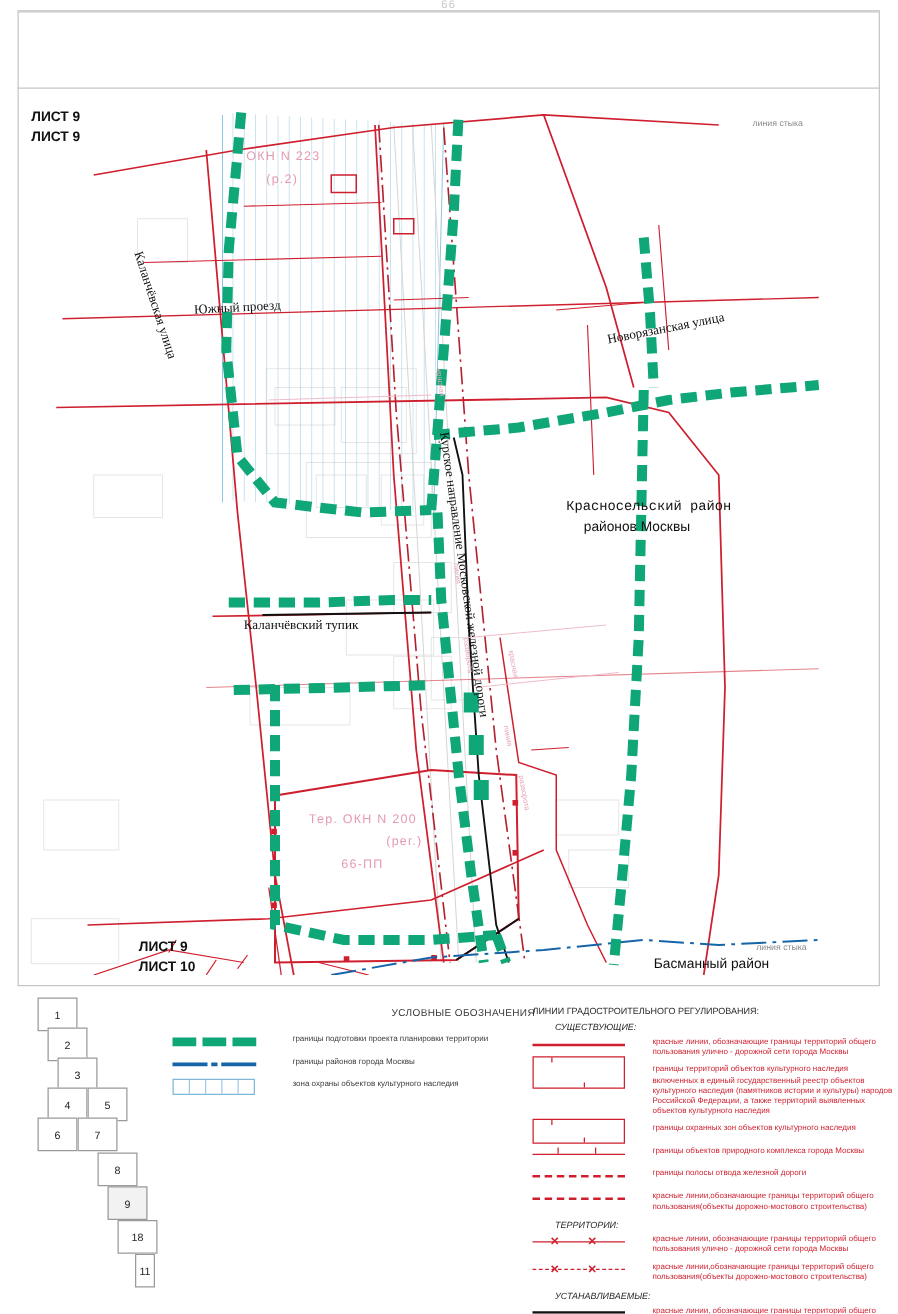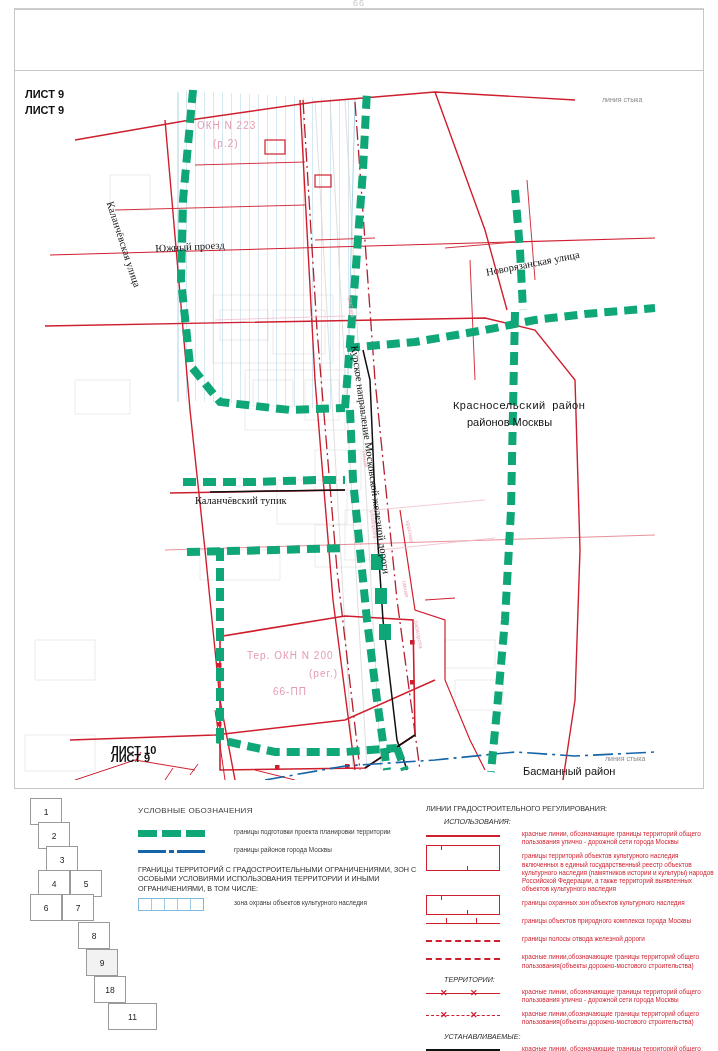--- a/index.html
+++ b/index.html
@@ -30,21 +30,21 @@
     font-family:"Liberation Serif",serif;}
   .maplabel.sans{font-family:"Liberation Sans",sans-serif;font-size:11px;}
   .maplabel.bold{font-weight:bold;}
   .maplabel.small{font-size:7px;color:#8a8a8a;font-family:"Liberation Sans",sans-serif;}
   .maplabel.pink{color:#e59ab0;font-family:"Liberation Sans",sans-serif;font-size:10px;
     letter-spacing:1px;}
   .maplabel.tiny-pink{color:#e8a8bb;font-size:6px;font-family:"Liberation Sans",sans-serif;}
 
   
   .legend{position:absolute;left:14px;top:798px;width:690px;height:245px;}
-  .legend-title{font-size:8px;color:#3a3a3a;letter-spacing:.3px;}
+  .legend-title{font-size:8px;color:#3a3a3a;letter-spacing:.3px;text-align:right;}
   .lg-row{display:flex;align-items:flex-start;margin-bottom:5px;}
   .lg-sym{width:96px;flex:0 0 96px;display:flex;align-items:center;height:13px;}
   .lg-txt{font-size:6.4px;line-height:8.2px;color:#3a3a3a;padding-top:1px;}
   .lg-txt-red{color:#cf1f2e;}
 
   .sym-green{display:flex;gap:5px;align-items:center;}
   .sym-green i{display:block;width:19px;height:7px;background:#0fa678;}
   .sym-district{display:flex;gap:3px;align-items:center;}
   .sym-district i{display:block;height:3px;background:#1565a8;}
   .sym-zone{display:flex;width:66px;height:13px;border:1px solid #7fb8d8;box-sizing:border-box;}
@@ -207,21 +207,21 @@
         <path d="M150 700 L158 688"></path>
         <path d="M175 695 L183 684"></path>
         <path d="M120 682 L126 672"></path>
       </g>
     </svg>
 
     <div class="maplabel sans bold" style="left:10px;top:8px;">ЛИСТ 9</div>
     <div class="maplabel sans bold" style="left:10px;top:24px;">ЛИСТ 9</div>
 
     <div class="maplabel sans bold" style="left:96px;top:672px;">ЛИСТ 9</div>
-    <div class="maplabel sans bold" style="left:96px;top:664px;">ЛИСТ 10</div>
+    <div class="maplabel sans bold" style="left:96px;top:688px;">ЛИСТ 10</div>
 
     <div class="maplabel small" style="left:587px;top:16px;">линия стыка</div>
     <div class="maplabel small" style="left:590px;top:675px;">линия стыка</div>
 
     <div class="maplabel" style="left:100px;top:120px;transform:rotate(72deg);transform-origin:left top;">Каланчёвская улица</div>
 
     <div class="maplabel" style="left:140px;top:163px;transform:rotate(-3deg);transform-origin:left top;">Южный проезд</div>
 
     <div class="maplabel" style="left:180px;top:415px;text-align:center;">Каланчёвский тупик</div>
 
@@ -253,21 +253,21 @@
       <div class="sh-cell" style="left: 8px; top: 0px; width: 32px; height: 27px;">1</div>
       <div class="sh-cell" style="left: 16px; top: 24px; width: 32px; height: 27px;">2</div>
       <div class="sh-cell" style="left: 24px; top: 48px; width: 32px; height: 27px;">3</div>
       <div class="sh-cell" style="left: 16px; top: 72px; width: 32px; height: 27px;">4</div>
       <div class="sh-cell" style="left: 48px; top: 72px; width: 32px; height: 27px;">5</div>
       <div class="sh-cell" style="left: 8px; top: 96px; width: 32px; height: 27px;">6</div>
       <div class="sh-cell" style="left: 40px; top: 96px; width: 32px; height: 27px;">7</div>
       <div class="sh-cell" style="left: 56px; top: 124px; width: 32px; height: 27px;">8</div>
       <div class="sh-cell active" style="left: 64px; top: 151px; width: 32px; height: 27px;">9</div>
       <div class="sh-cell" style="left: 72px; top: 178px; width: 32px; height: 27px;">18</div>
-      <div class="sh-cell" style="left: 86px; top: 205px; width: 49px; height: 27px;">11</div>
+      <div class="sh-cell" style="left: 86px; top: 205px; width: 16px; height: 27px;">11</div>
     </div>
 
   <div class="legend">
 
     <div style="position:absolute;left:124px;top:8px;width:290px;">
       <div class="legend-title">УСЛОВНЫЕ ОБОЗНАЧЕНИЯ</div>
 
       <div style="margin-top:12px;">
         <div class="lg-row">
           <div class="lg-sym">
@@ -285,40 +285,39 @@
             <span class="sym-district">
               <i style="width:28px"></i>
                 <i style="width:5px"></i>
                 <i style="width:28px"></i>
             </span>
           </div>
           <div class="lg-txt">границы районов города Москвы</div>
         </div>
       </div>
 
-      <div class="lg-para">ГРАНИЦЫ ТЕРРИТОРИЙ С ГРАДОСТРОИТЕЛЬНЫМИ ОГРАНИЧЕНИЯМИ, ЗОН С ОСОБЫМИ УСЛОВИЯМИ ИСПОЛЬЗОВАНИЯ ТЕРРИТОРИИ И ИНЫМИ ОГРАНИЧЕНИЯМИ, В ТОМ ЧИСЛЕ:</div>
 
       <div class="lg-row">
         <div class="lg-sym">
           <span class="sym-zone">
               <span></span>
               <span></span>
               <span></span>
               <span></span>
               <span></span>
             </span>
         </div>
         <div class="lg-txt">зона охраны объектов культурного наследия</div>
       </div>
     </div>
 
     <div style="position:absolute;left:412px;top:6px;width:290px;">
       <div class="lg-head">ЛИНИИ ГРАДОСТРОИТЕЛЬНОГО РЕГУЛИРОВАНИЯ:</div>
 
-      <div class="sub-it">ИСПОЛЬЗОВАНИЯ:</div>
+      <div class="sub-it">СУЩЕСТВУЮЩИЕ:</div>
 
       <div class="lg-row">
         <div class="lg-sym">
             <span class="sym-line"></span>
           </div>
         <div class="lg-txt lg-txt-red">красные линии, обозначающие границы территорий общего пользования улично - дорожной сети города Москвы</div>
       </div>
 
       <div class="lg-row">
         <div class="lg-sym">

